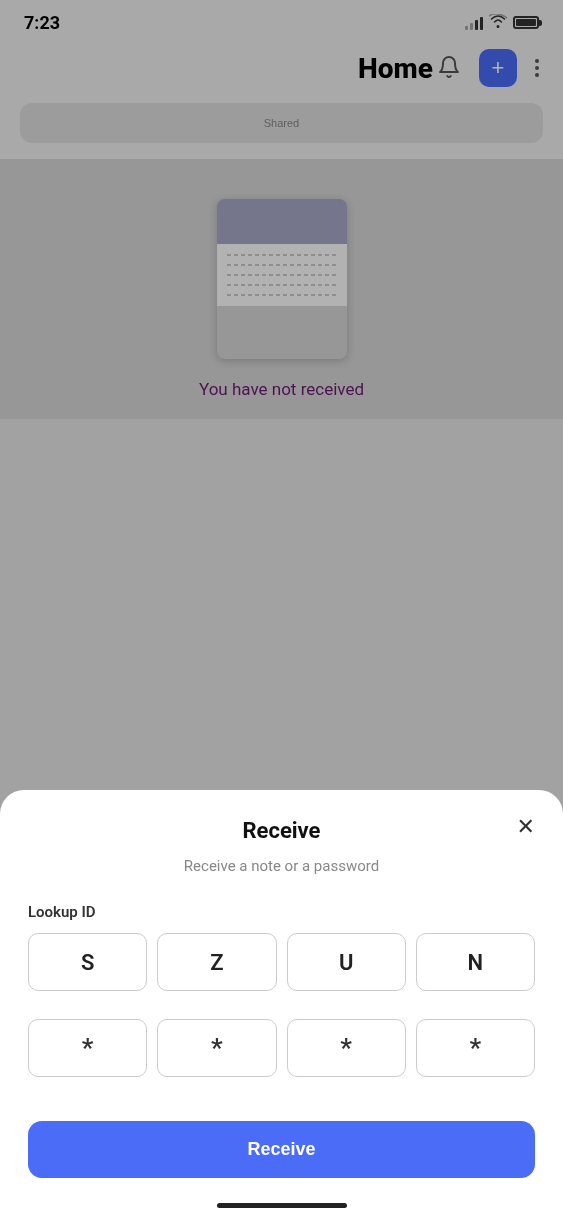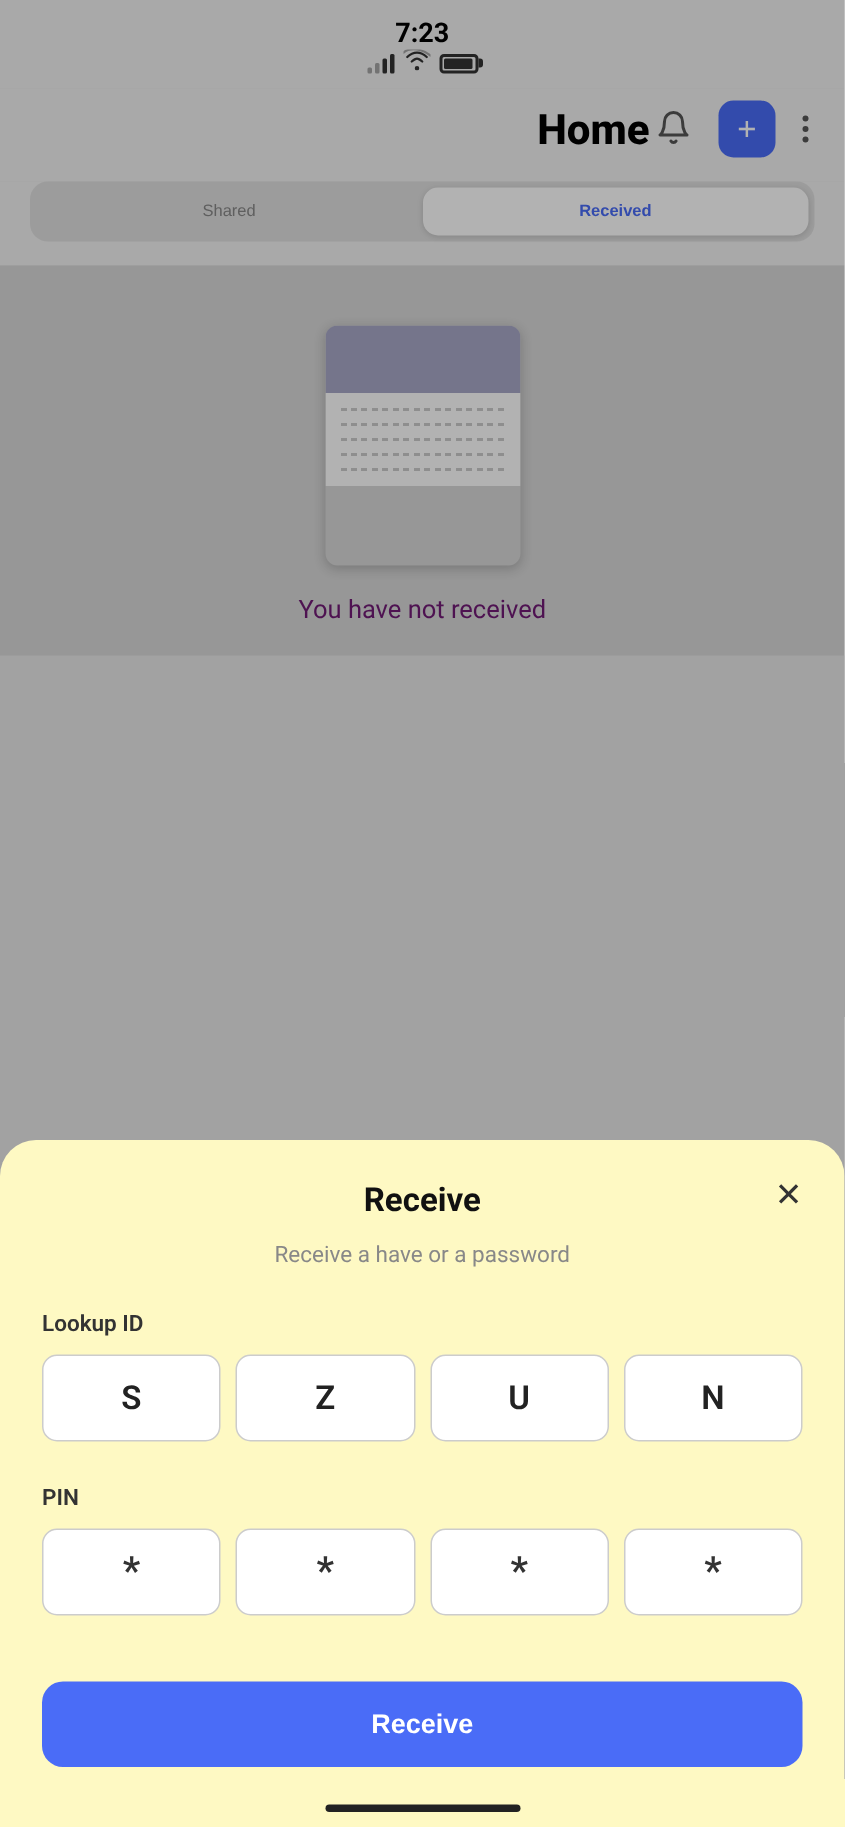--- a/index.html
+++ b/index.html
@@ -13,21 +13,20 @@
       position: relative;
     }
 
     
     .status-bar {
       display: flex;
       justify-content: space-between;
       align-items: center;
       padding: 12px 24px 8px;
       background: #f2f2f2;
-      flex-direction: column;
     }
     .status-time {
       font-size: 18px;
       font-weight: 700;
       color: #000;
     }
     .status-icons {
       display: flex;
       align-items: center;
       gap: 6px;
@@ -212,21 +211,21 @@
       top: 0;
       left: 0;
       width: 100%;
       height: 100%;
       background: rgba(0,0,0,0.3);
       display: flex;
       align-items: flex-end;
       justify-content: center;
     }
     .modal {
-      background: #fef9c3;
+      background: #ffffff;
       border-radius: 24px 24px 0 0;
       width: 100%;
       padding: 28px 28px 40px;
       position: relative;
     }
     .modal-header {
       display: flex;
       justify-content: center;
       align-items: center;
       margin-bottom: 14px;
@@ -346,21 +345,20 @@
       <div class="dot"></div>
       <div class="dot"></div>
       <div class="dot"></div>
     </button>
   </div>
 </div>
 
 <div class="tabs-container">
   <div class="tabs">
     <button class="tab inactive">Shared</button>
-    <button class="tab active">Received</button>
   </div>
 </div>
 
 <div class="bg-content">
   <div class="note-illustration">
     <div class="note-header"></div>
     <div class="note-body">
       <div class="note-line"></div>
       <div class="note-line"></div>
       <div class="note-line"></div>
@@ -370,31 +368,30 @@
   </div>
   <span class="empty-text">You have not received</span>
 </div>
 
 <div class="modal-overlay">
   <div class="modal">
     <div class="modal-header">
       <span class="modal-title">Receive</span>
       <button class="close-btn">✕</button>
     </div>
-    <p class="modal-subtitle">Receive a have or a password</p>
+    <p class="modal-subtitle">Receive a note or a password</p>
 
     <div class="field-label">Lookup ID</div>
     <div class="char-boxes">
       <div class="char-box">S</div>
       <div class="char-box">Z</div>
       <div class="char-box">U</div>
       <div class="char-box">N</div>
     </div>
 
-    <div class="field-label">PIN</div>
     <div class="char-boxes">
       <div class="char-box pin-box">*</div>
       <div class="char-box pin-box">*</div>
       <div class="char-box pin-box">*</div>
       <div class="char-box pin-box">*</div>
     </div>
 
     <button class="receive-btn">Receive</button>
 
     <div class="home-indicator"></div>

